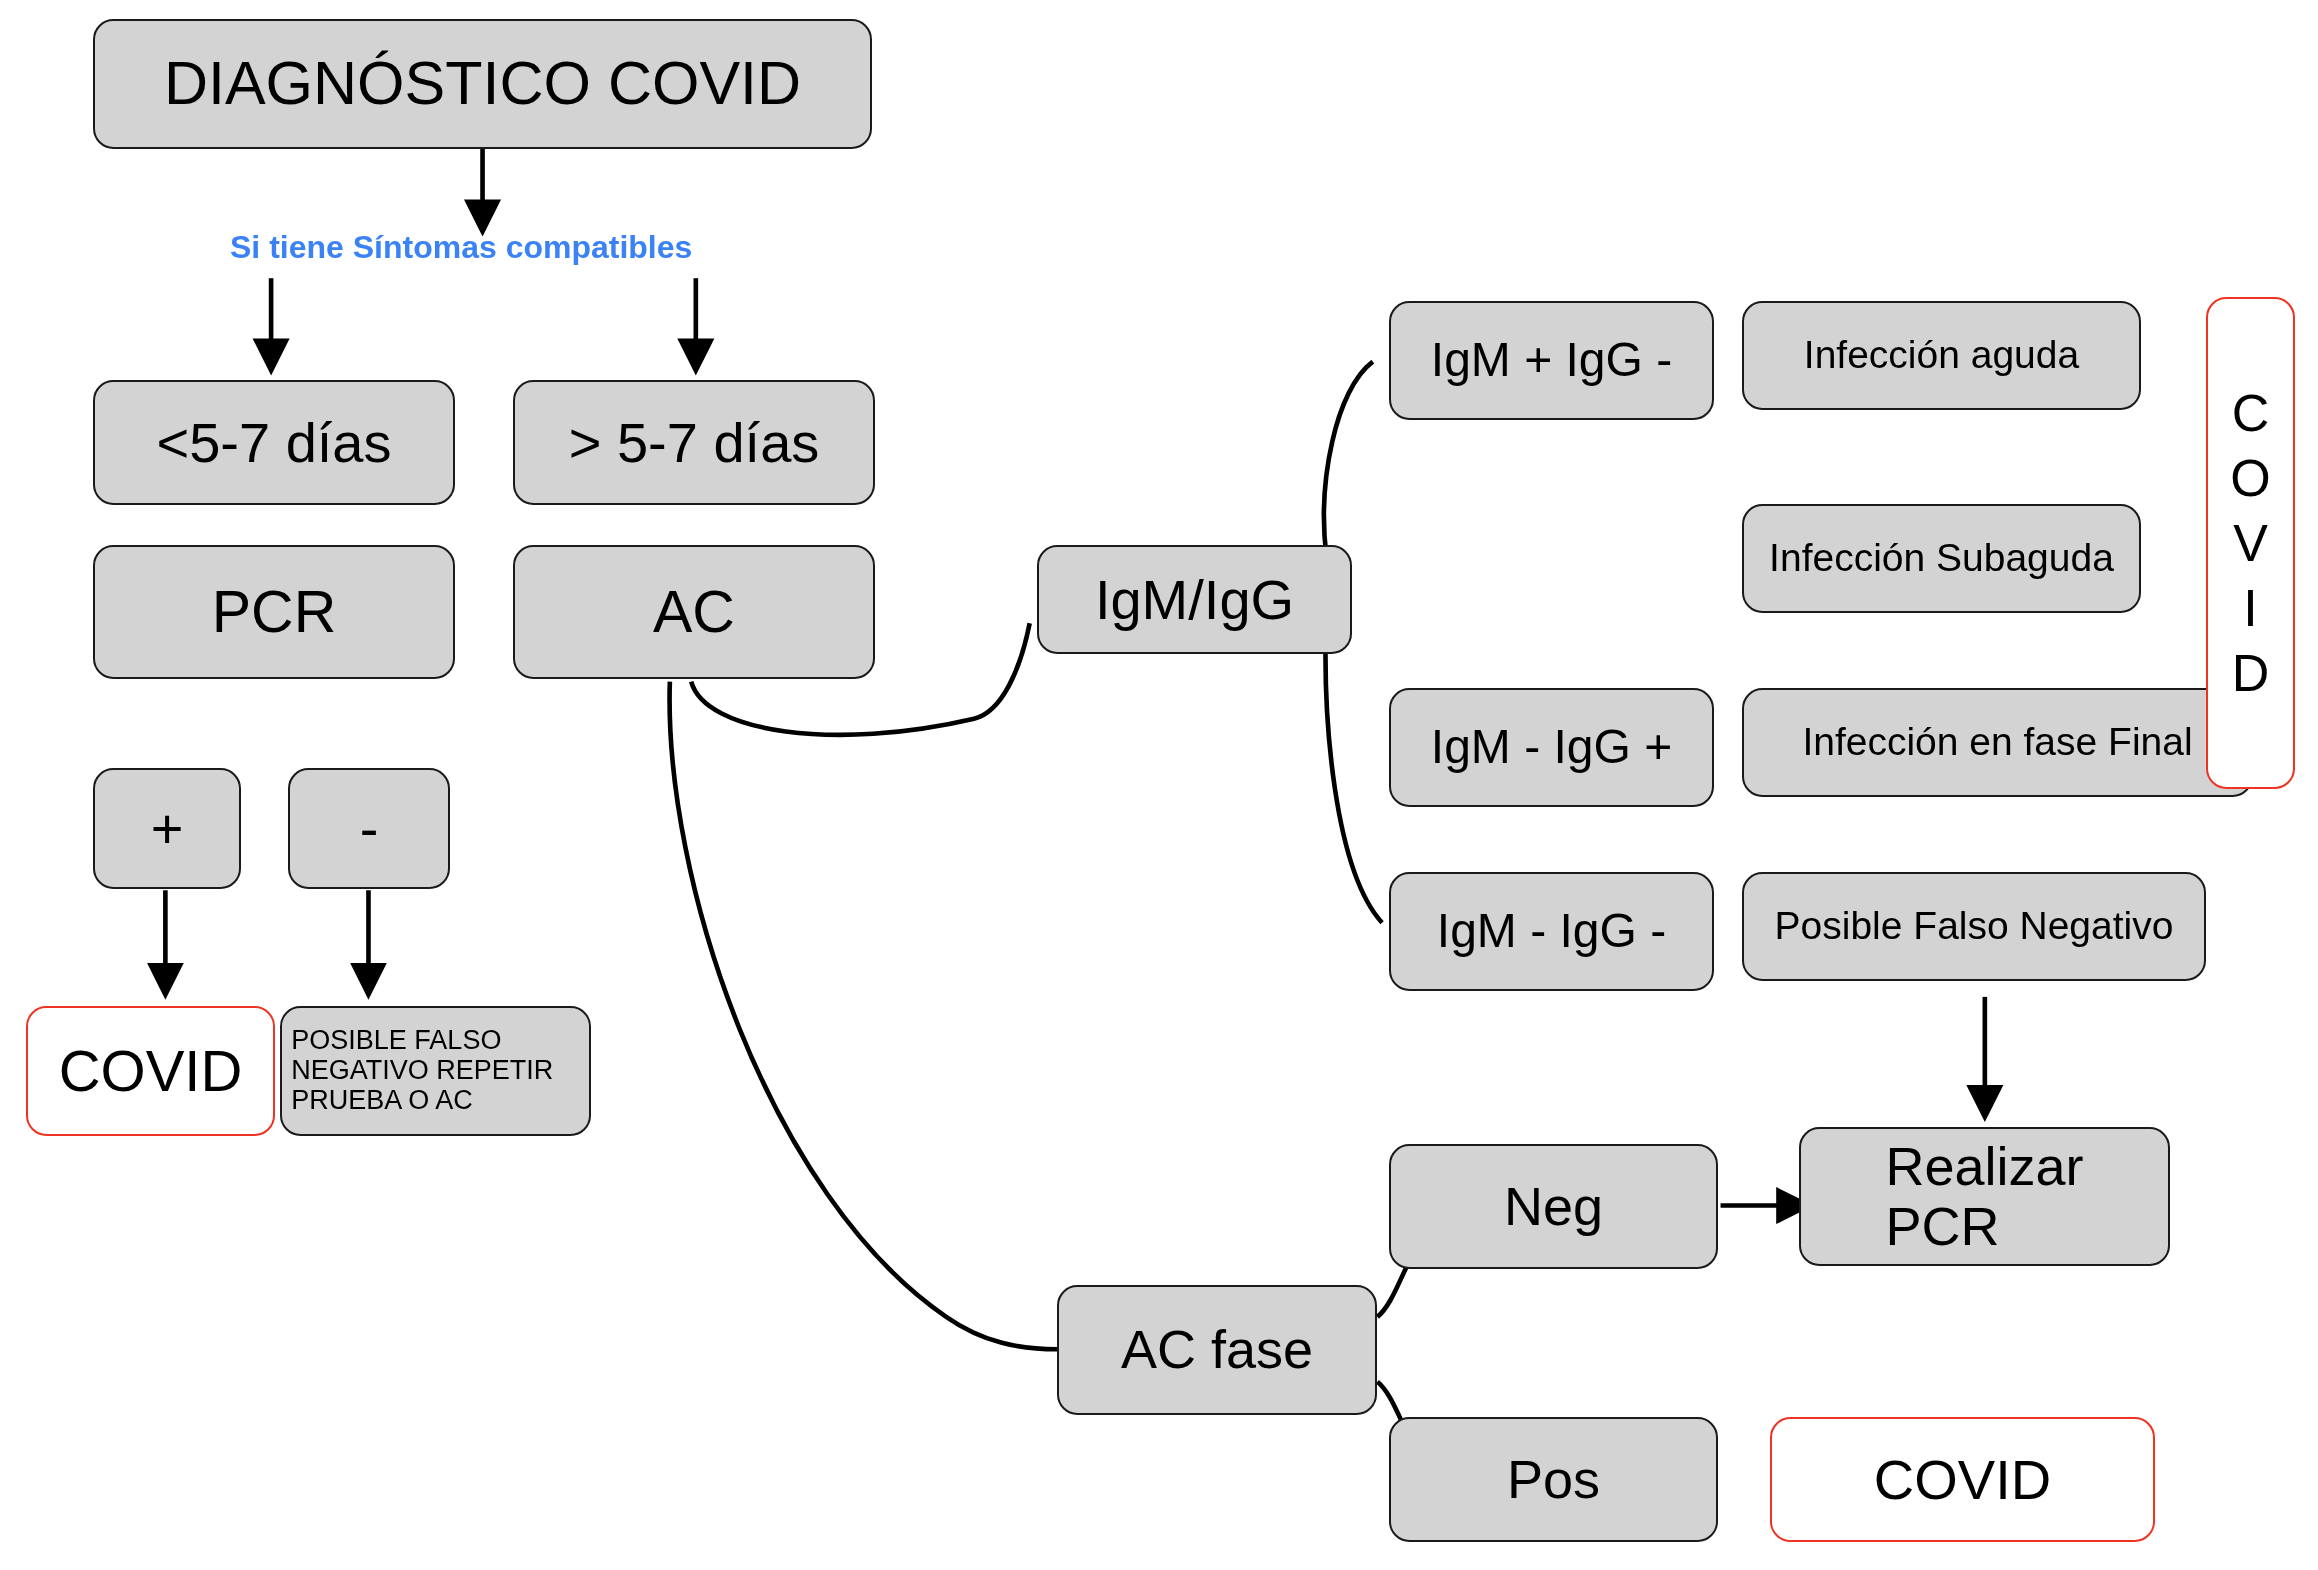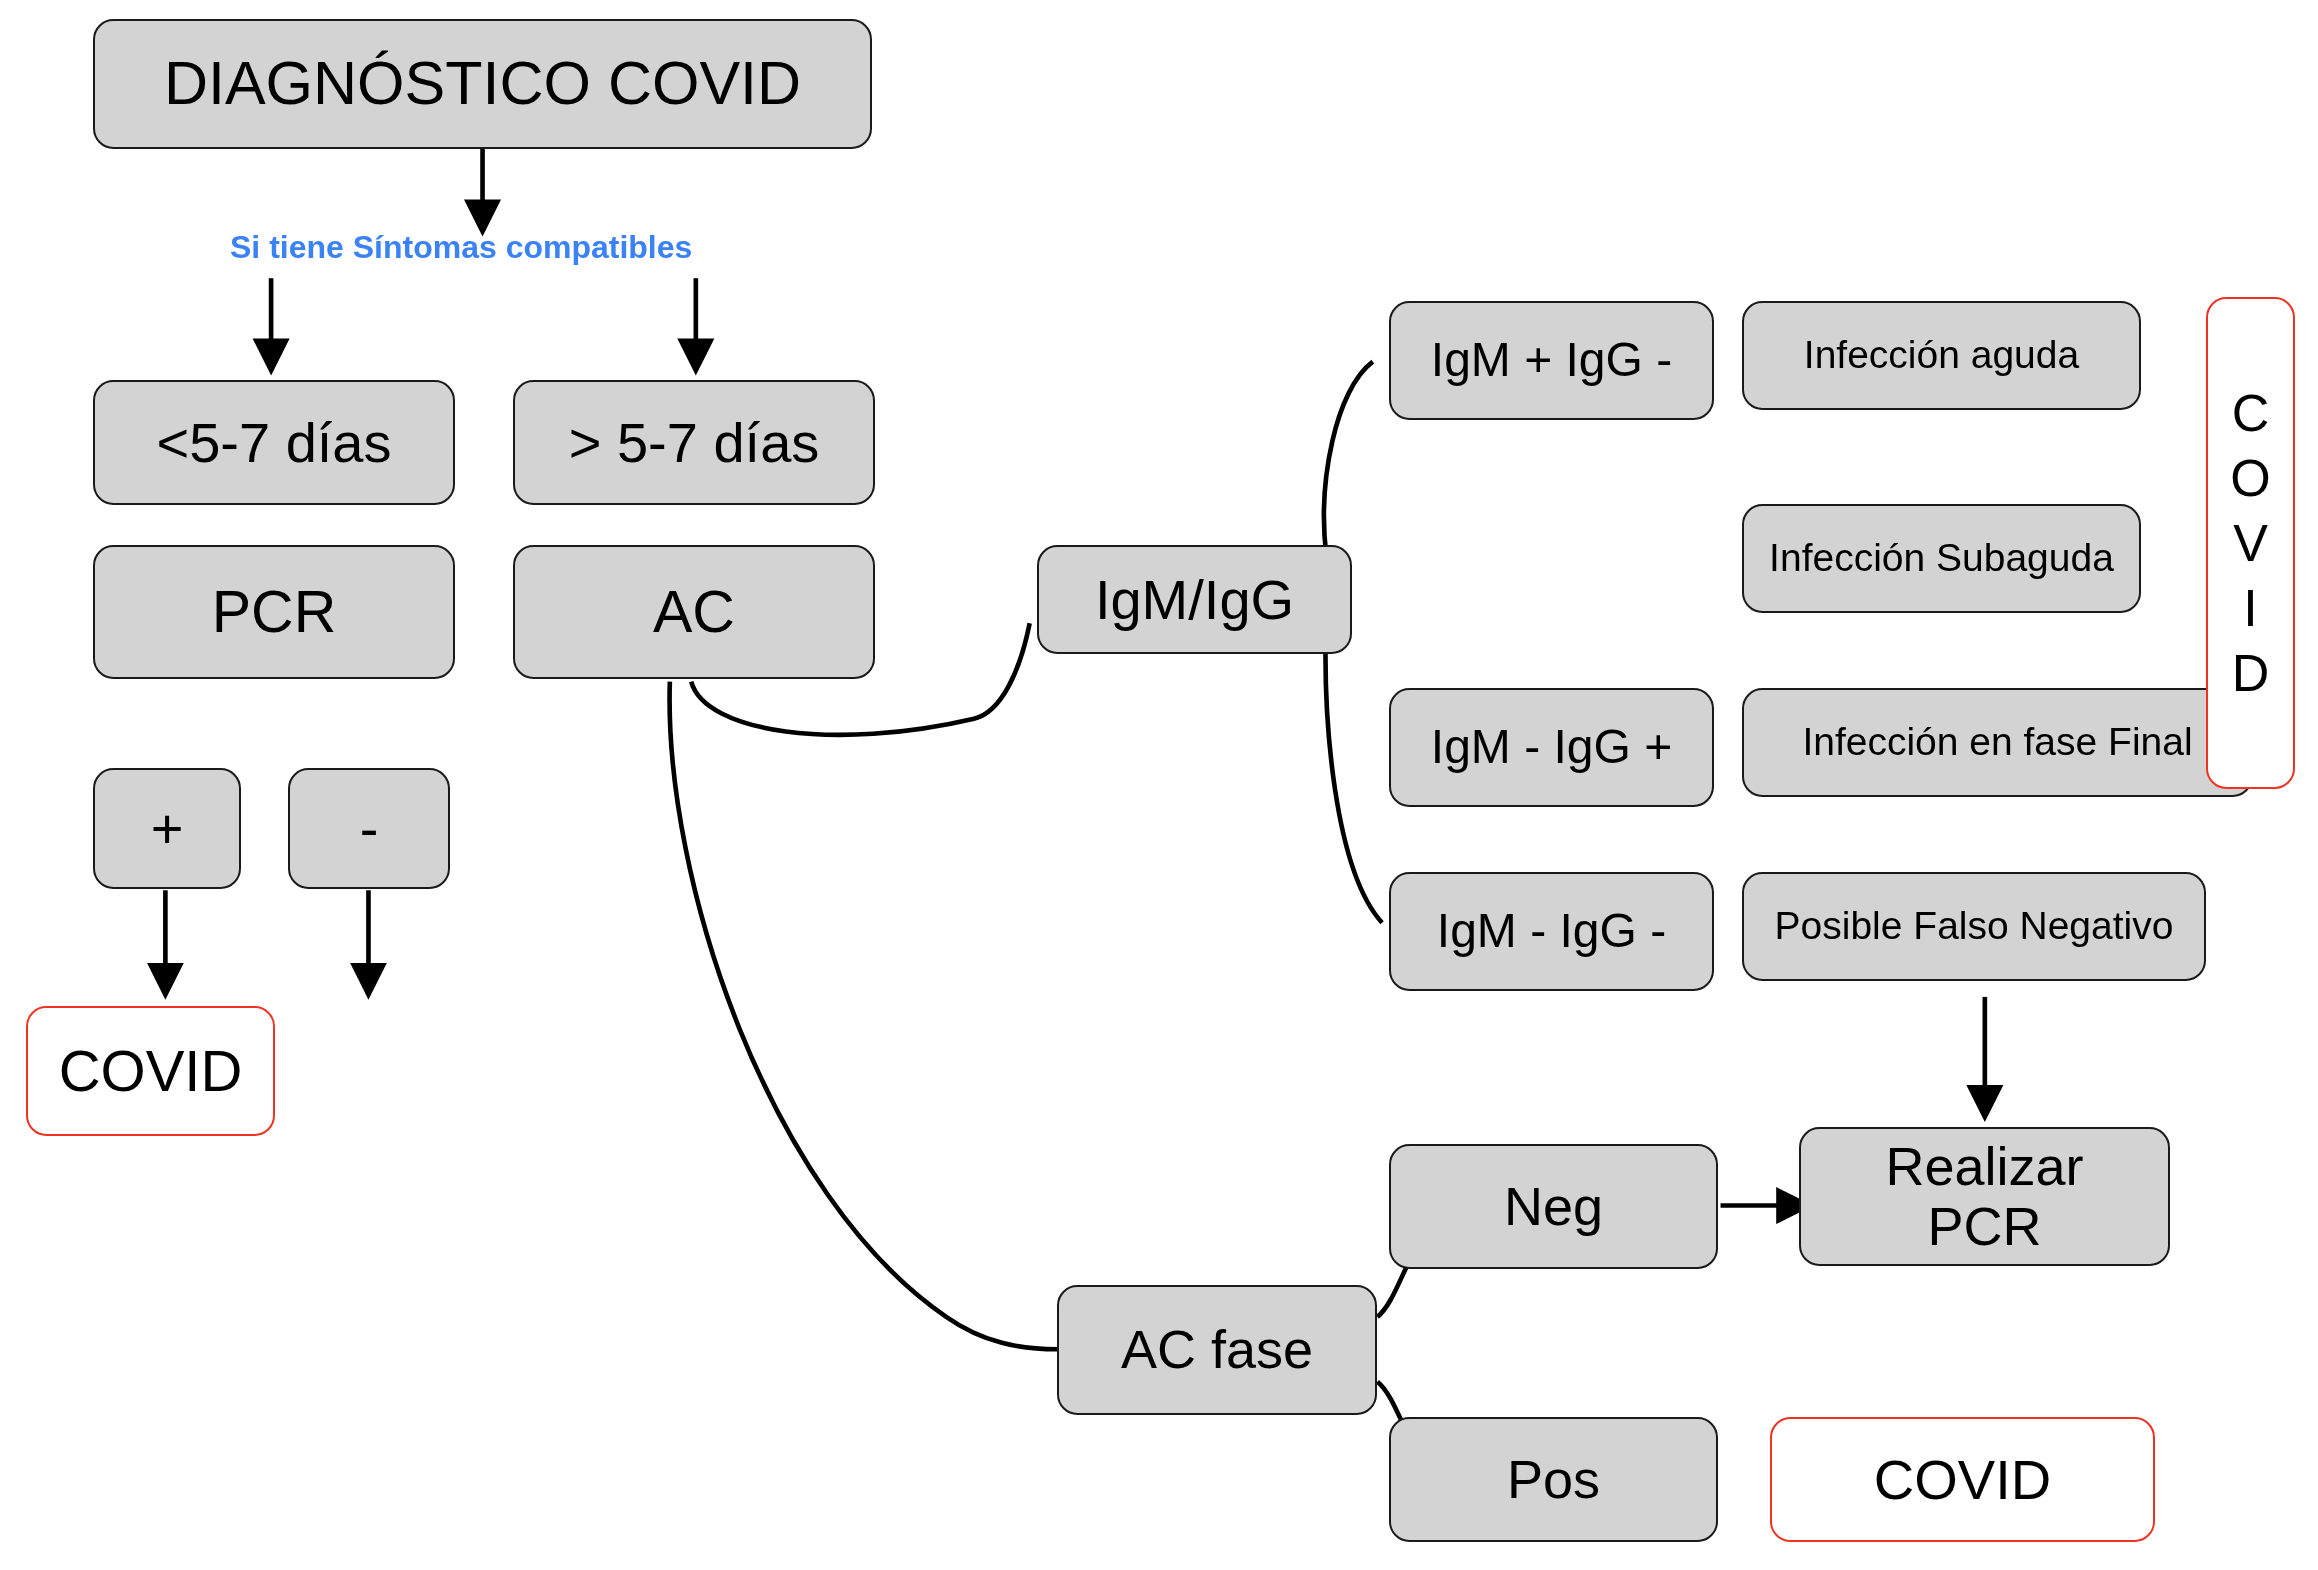--- a/index.html
+++ b/index.html
@@ -19,21 +19,20 @@
   }
   .node {
     position: absolute;
     box-sizing: border-box;
     background: #d3d3d3;
     border: 2.8px solid #1a1a1a;
     border-radius: 20.4px;
     display: flex;
     align-items: center;
     justify-content: center;
-    text-align: center;
     color: #000000;
     line-height: 1.1;
     padding: 3.7px 9.3px;
     white-space: pre-line;
   }
   .node.white {
     background: #ffffff;
   }
   .node.redborder {
     border-color: #ee3322;
@@ -119,20 +118,23 @@
   <div class="node" style="left:93px; top:545px; width:362px; height:134px; font-size:59px;">PCR</div>
 
   <div class="node" style="left:513px; top:545px; width:362px; height:134px; font-size:59px;">AC</div>
 
   <div class="node" style="left:93px; top:768px; width:148px; height:121px; font-size:56px;">+</div>
 
   <div class="node" style="left:288px; top:768px; width:162px; height:121px; font-size:56px;">-</div>
 
   <div class="node white redborder" style="left:26px; top:1006px; width:249px; height:130px; font-size:58px;">COVID</div>
 
+  <div class="node" style="left:280px; top:1006px; width:311px; height:130px; font-size:27px; text-align:left; justify-content:flex-start;">POSIBLE FALSO
+NEGATIVO REPETIR
+PRUEBA O AC</div>
 
   <div class="node" style="left:1037px; top:536px; width:315px; height:109px; font-size:56px;margin-top:9px;">IgM/IgG</div>
 
   <div class="node" style="left:1389px; top:301px; width:325px; height:119px; font-size:48px;">IgM + IgG -</div>
   <div class="node" style="left:1389px; top:688px; width:325px; height:119px; font-size:48px;">IgM - IgG +</div>
   <div class="node" style="left:1389px; top:872px; width:325px; height:119px; font-size:48px;">IgM - IgG -</div>
 
   <div class="node" style="left:1742px; top:504px; width:399px; height:109px; font-size:39px;">Infección Subaguda</div>
   <div class="node" style="left:1742px; top:301px; width:399px; height:109px; font-size:39px;">Infección aguda</div>
   <div class="node" style="left:1742px; top:688px; width:511px; height:109px; font-size:39px;">Infección en fase Final</div>

